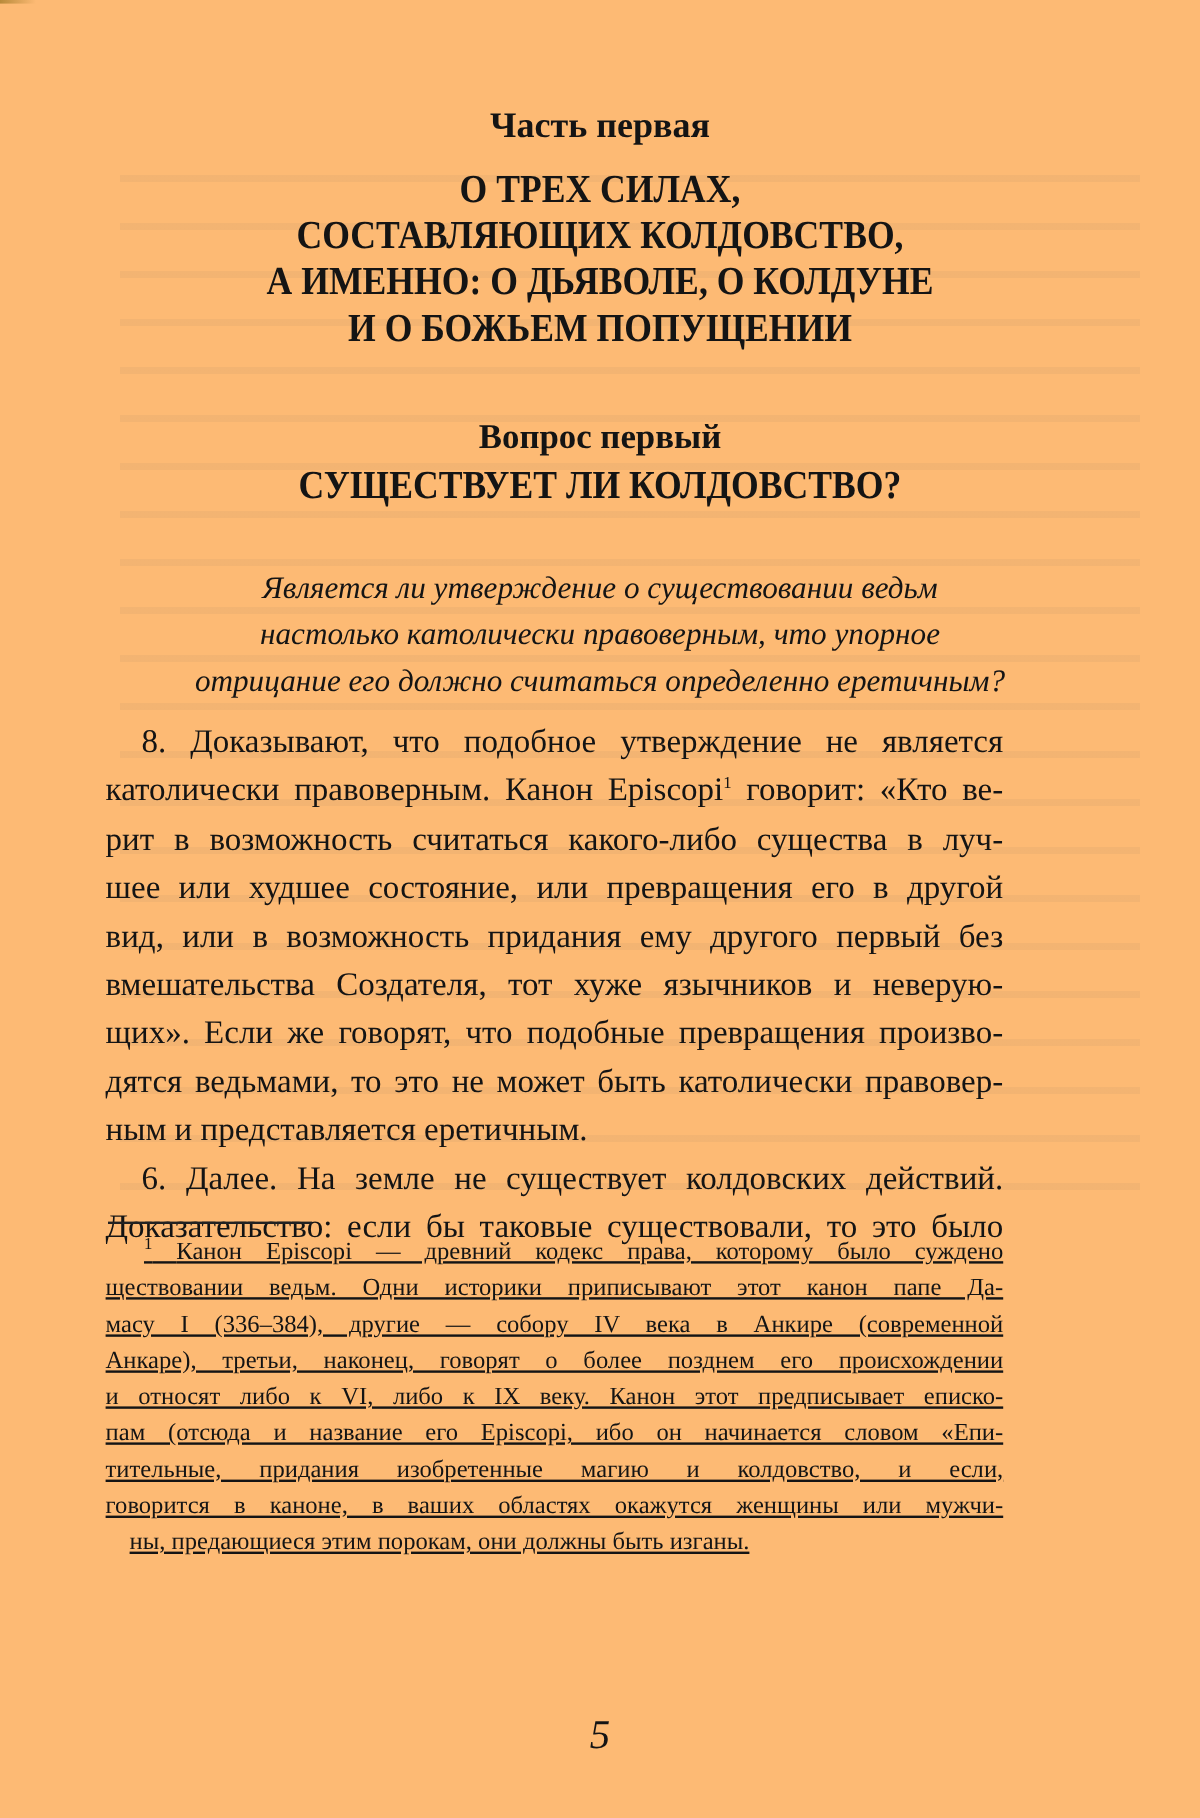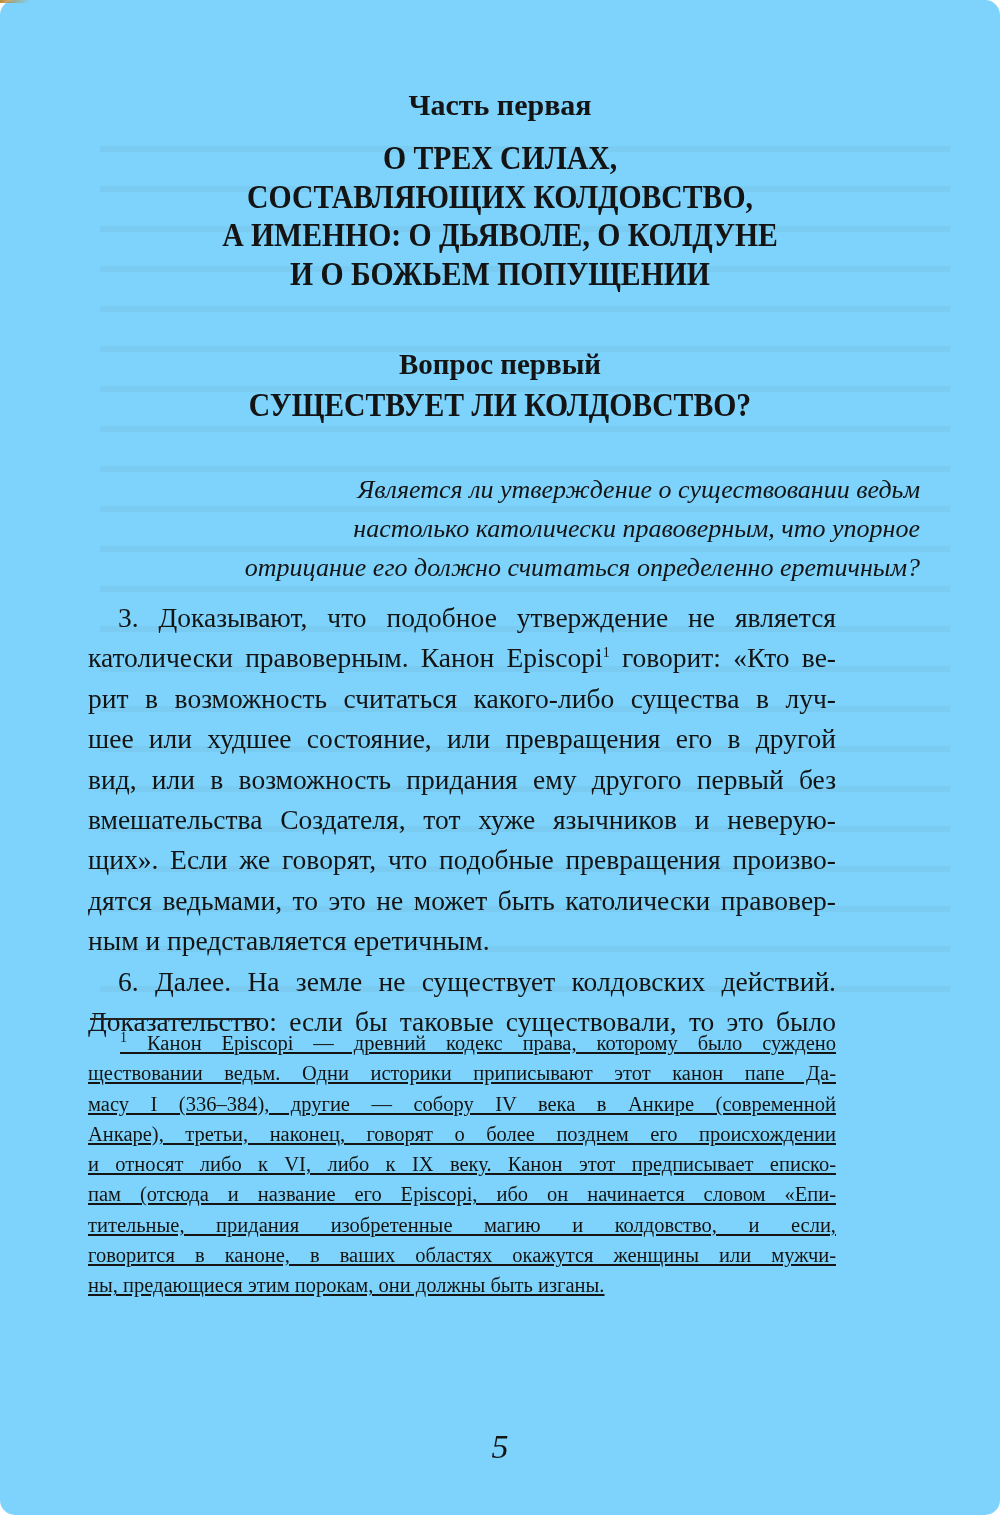--- a/index.html
+++ b/index.html
@@ -12,22 +12,21 @@
       height: 1515px;
       position: relative;
       overflow: hidden;
       font-family: "Liberation Serif", "DejaVu Serif", serif;
       color: #141414;
     }
     .page {
       position: absolute;
       left: 0; top: 0;
       width: 1000px; height: 1515px;
-      background: #7dd3fc;
-      border-radius: 15px;
+      background: #fdba74;
     }
     .edge-shadow {
       position: absolute;
       left: 0; top: 0;
       width: 30px; height: 3px;
       background: linear-gradient(90deg, #b88a3a, rgba(255,255,255,0));
     }
     .part-label {
       position: absolute;
       left: 0; width: 1000px;
@@ -73,21 +72,21 @@
     }
     .lead {
       position: absolute;
       left: 80px; width: 840px;
       top: 470px;
       text-align: center;
       font-size: 26px;
       font-style: italic;
       line-height: 39px;
     }
-    .lead div { white-space: nowrap; text-align: right; }
+    .lead div { white-space: nowrap; }
     .body-text {
       position: absolute;
       left: 88px; width: 748px;
       top: 598px;
       font-size: 27.5px;
       line-height: 40.4px;
     }
     .body-text .line {
       white-space: nowrap;
       text-align: justify;
@@ -113,21 +112,21 @@
     }
     .footnote .line {
       display: block;
       white-space: nowrap;
       text-align: justify;
       text-align-last: justify;
       height: 30.3px;
       text-decoration: underline;
     }
     .footnote .line.indent { padding-left: 32px; }
-    .footnote .line.last { text-align-last: left; }
+    .footnote .line.last { text-align-last: left; margin-left: 20px; }
     .page-number {
       position: absolute;
       left: 0; width: 1000px;
       top: 1428px;
       text-align: center;
       font-size: 34px;
       font-style: italic;
     }
     .bleed {
       position: absolute;
@@ -157,21 +156,21 @@
   <div class="question-label">Вопрос первый</div>
   <div class="question-title">СУЩЕСТВУЕТ ЛИ КОЛДОВСТВО?</div>
 
   <div class="lead">
     <div>Является ли утверждение о существовании ведьм</div>
     <div>настолько католически правоверным, что упорное</div>
     <div>отрицание его должно считаться определенно еретичным?</div>
   </div>
 
   <div class="body-text">
-    <span class="line indent">3.  Доказывают, что подобное утверждение не является</span>
+    <span class="line indent">8.  Доказывают, что подобное утверждение не является</span>
     <span class="line"><span>католически правоверным. Канон Episcopi</span><sup class="fn">1</sup><span> говорит: «Кто ве-</span></span>
     <span class="line">рит в возможность считаться какого-либо существа в луч-</span>
     <span class="line">шее или худшее состояние, или превращения его в другой</span>
     <span class="line">вид, или в возможность придания ему другого первый без</span>
     <span class="line">вмешательства Создателя, тот хуже язычников и неверую-</span>
     <span class="line">щих». Если же говорят, что подобные превращения произво-</span>
     <span class="line">дятся ведьмами, то это не может быть католически правовер-</span>
     <span class="line last">ным и представляется еретичным.</span>
     <span class="line indent">6.  Далее. На земле не существует колдовских действий.</span>
     <span class="line">Доказательство: если бы таковые существовали, то это было</span>

